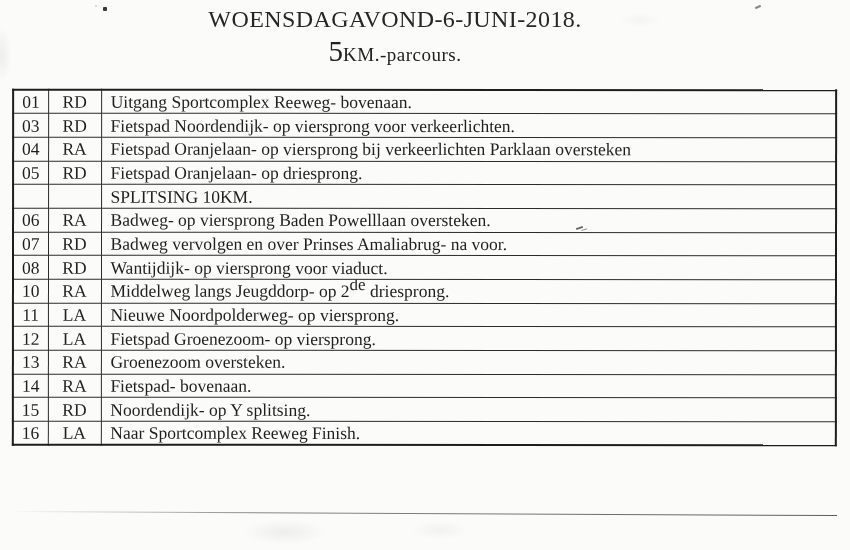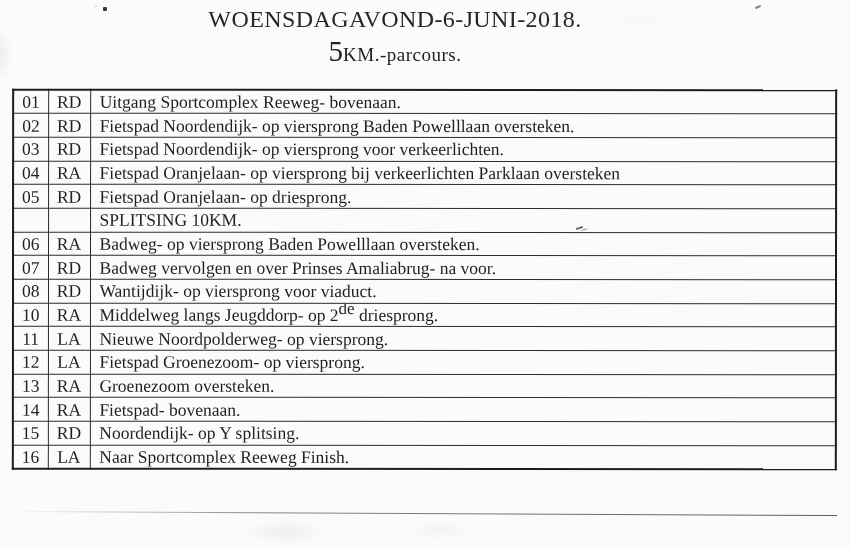--- a/index.html
+++ b/index.html
@@ -57,21 +57,21 @@
     height:23.7px;
     font-size:17.5px;
     line-height:20px;
     color:var(--ink);
     vertical-align:middle;
     overflow:hidden;
     white-space:nowrap;
   }
   table.route{ border:2px solid #1d1d1d; }
   td.c-num{ width:35px; text-align:center; }
-  td.c-dir{ width:42px; text-align:center; }
+  td.c-dir{ width:53px; text-align:center; }
   td.c-desc{ padding-left:9px; }
   td.c-desc sup{ font-size:17px; line-height:0; }
   
   .speck{ position:absolute; background:#3a3a3a; }
   .speck.s1{ left:103px; top:7px; width:4px; height:4px; border-radius:1px;
              box-shadow:-9px -3px 0 -1.5px #777; }
   .speck.s2{ left:755px; top:6px; width:6px; height:2px; transform:rotate(-25deg); background:#888; }
   .speck.s3{ left:576px; top:227px; width:7px; height:2px; transform:rotate(-18deg); background:#666;
              box-shadow:4px 3px 0 -.5px #999; }
   .skewline{
@@ -87,25 +87,20 @@
   <div class="title">WOENSDAGAVOND-6-JUNI-2018.</div>
   <div class="subtitle"><span class="big">5</span><span class="kmcaps">KM.-parcours.</span></div>
 </div>
 
 <table class="route">
   <tbody>
       <tr>
         <td class="c-num">01</td>
         <td class="c-dir">RD</td>
         <td class="c-desc">Uitgang Sportcomplex Reeweg- bovenaan.</td>
-      </tr>
-      <tr>
-        <td class="c-num">02</td>
-        <td class="c-dir">RD</td>
-        <td class="c-desc">Fietspad Noordendijk- op viersprong Baden Powelllaan oversteken.</td>
       </tr>
       <tr>
         <td class="c-num">03</td>
         <td class="c-dir">RD</td>
         <td class="c-desc">Fietspad Noordendijk- op viersprong voor verkeerlichten.</td>
       </tr>
       <tr>
         <td class="c-num">04</td>
         <td class="c-dir">RA</td>
         <td class="c-desc">Fietspad Oranjelaan- op viersprong bij verkeerlichten Parklaan oversteken</td>

